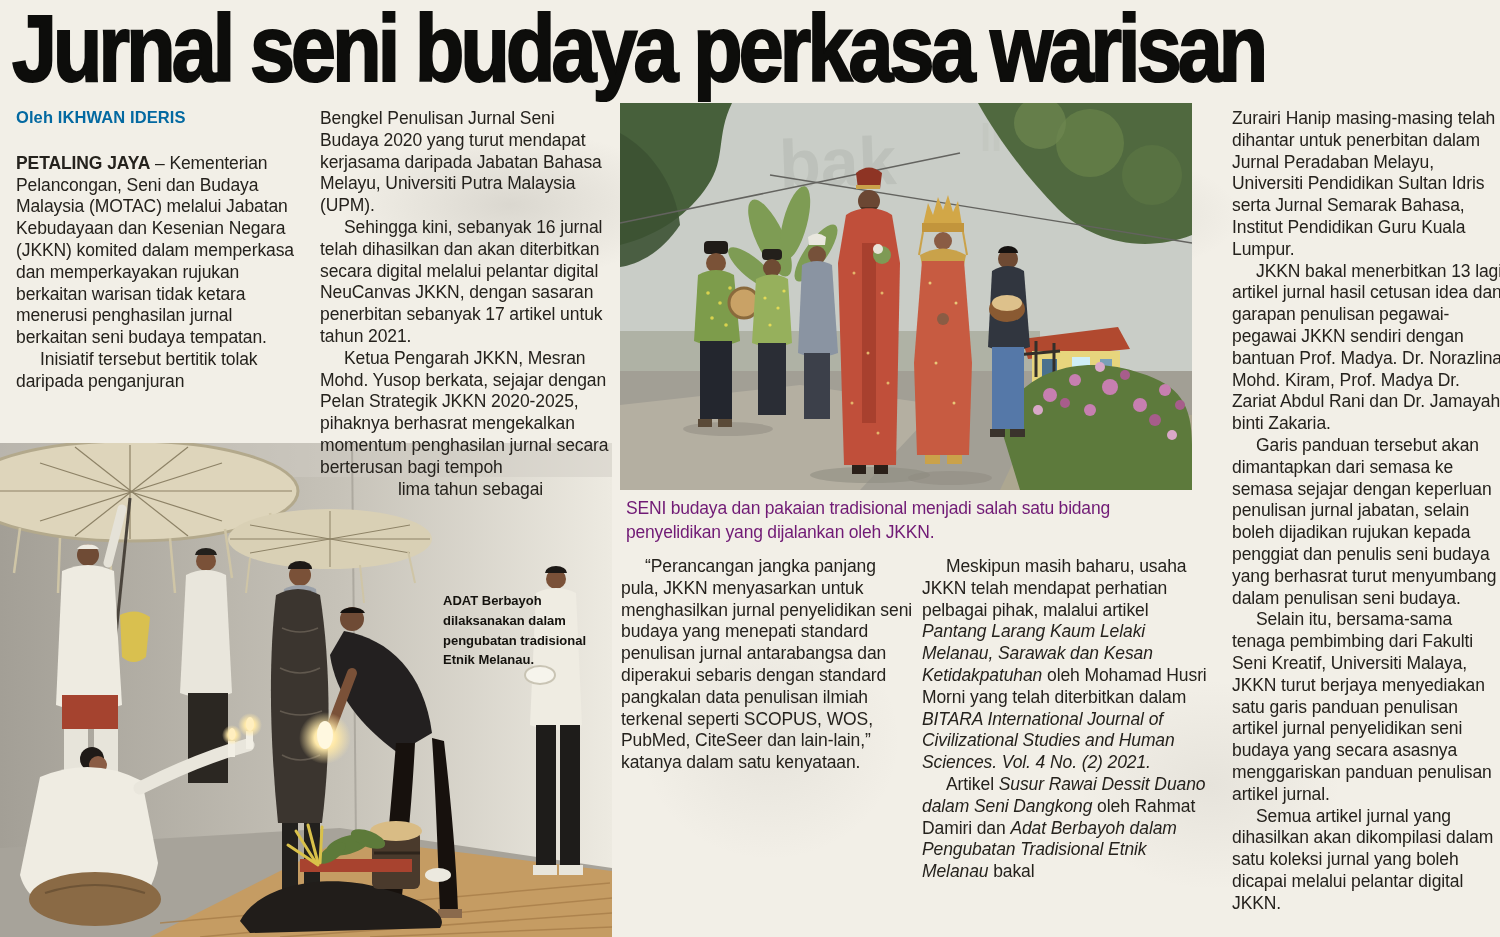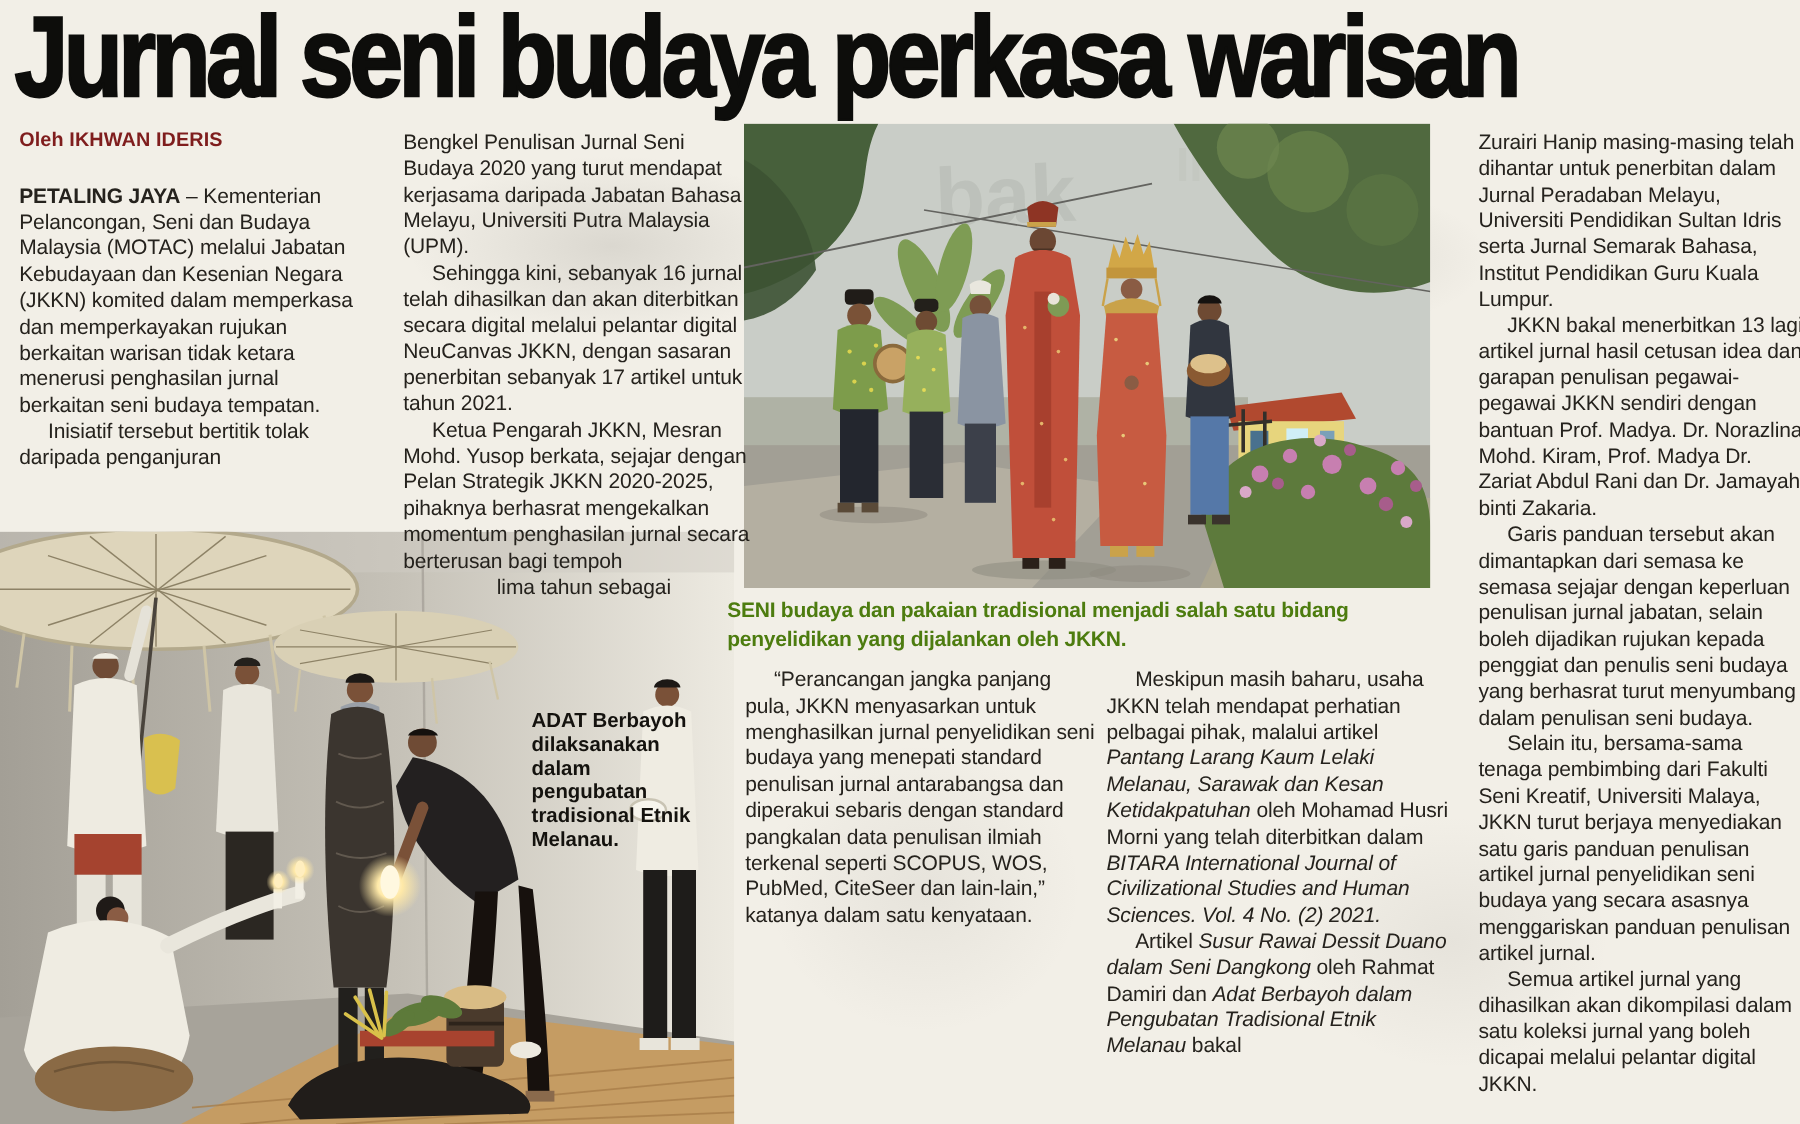--- a/index.html
+++ b/index.html
@@ -10,39 +10,39 @@
          background:radial-gradient(closest-side,rgba(125,122,114,.20),rgba(125,122,114,0));}
 
   .headline{position:absolute;left:12px;top:-6px;margin:0;z-index:2;white-space:nowrap;
             font-size:95px;font-weight:700;letter-spacing:-4.5px;color:#0d0d0b;
             -webkit-text-stroke:2.2px #0d0d0b;}
   .headline .hl-inner{display:inline-block;transform:scaleX(.85);transform-origin:0 0;}
 
   .col{position:absolute;z-index:2;font-size:17.5px;line-height:21.8px;letter-spacing:-0.1px;color:#25221d;}
   .col p{margin:0;}
   .col p.ind{text-indent:24px;}
-  .byline{font-size:16.5px;font-weight:700;margin:0 0 24px 0;color:#7f1d1d;letter-spacing:.1px;}
+  .byline{font-size:16.5px;font-weight:700;margin:0 0 24px 0;color:#0369a1;letter-spacing:.1px;}
   .rb{font-weight:700;}
   .ri{font-style:italic;text-align:center;}
   .pushline{margin-left:78px;}
 
   .col1{left:16px;top:107px;width:292px;}
-  .col2{left:336px;top:108px;width:290px;}
+  .col2{left:320px;top:108px;width:290px;}
   .col3{left:621px;top:556px;width:296px;}
   .col4{left:922px;top:556px;width:290px;}
   .col5{left:1232px;top:108px;width:276px;}
 
   .photo{position:absolute;z-index:1;overflow:hidden;}
   .photo-main{left:620px;top:103px;width:572px;height:387px;}
   .photo-left{left:0;top:443px;width:612px;height:494px;}
 
-  .caption-main{position:absolute;z-index:2;left:606px;top:496px;width:545px;
-                font-size:17.5px;font-weight:700;line-height:24px;color:#4d7c0f;letter-spacing:-0.2px;}
+  .caption-main{position:absolute;z-index:2;left:626px;top:496px;width:545px;
+                font-size:17.5px;font-weight:400;line-height:24px;color:#701a75;letter-spacing:-0.2px;}
   .caption-left{position:absolute;z-index:3;left:443px;top:591px;width:148px;
-                font-size:17px;font-weight:700;line-height:19.8px;color:#14120e;}
+                font-size:13px;font-weight:700;line-height:19.8px;color:#14120e;}
 </style>
 </head>
 <body>
 
 <div class="page">
 
   <div class="ghost" style="left:340px;top:130px;width:340px;height:150px;"></div>
   <div class="ghost" style="left:1020px;top:160px;width:220px;height:110px;opacity:.6;"></div>
   <div class="ghost" style="left:640px;top:620px;width:260px;height:240px;opacity:.5;"></div>
   <div class="ghost" style="left:1080px;top:680px;width:260px;height:210px;opacity:.5;"></div>

